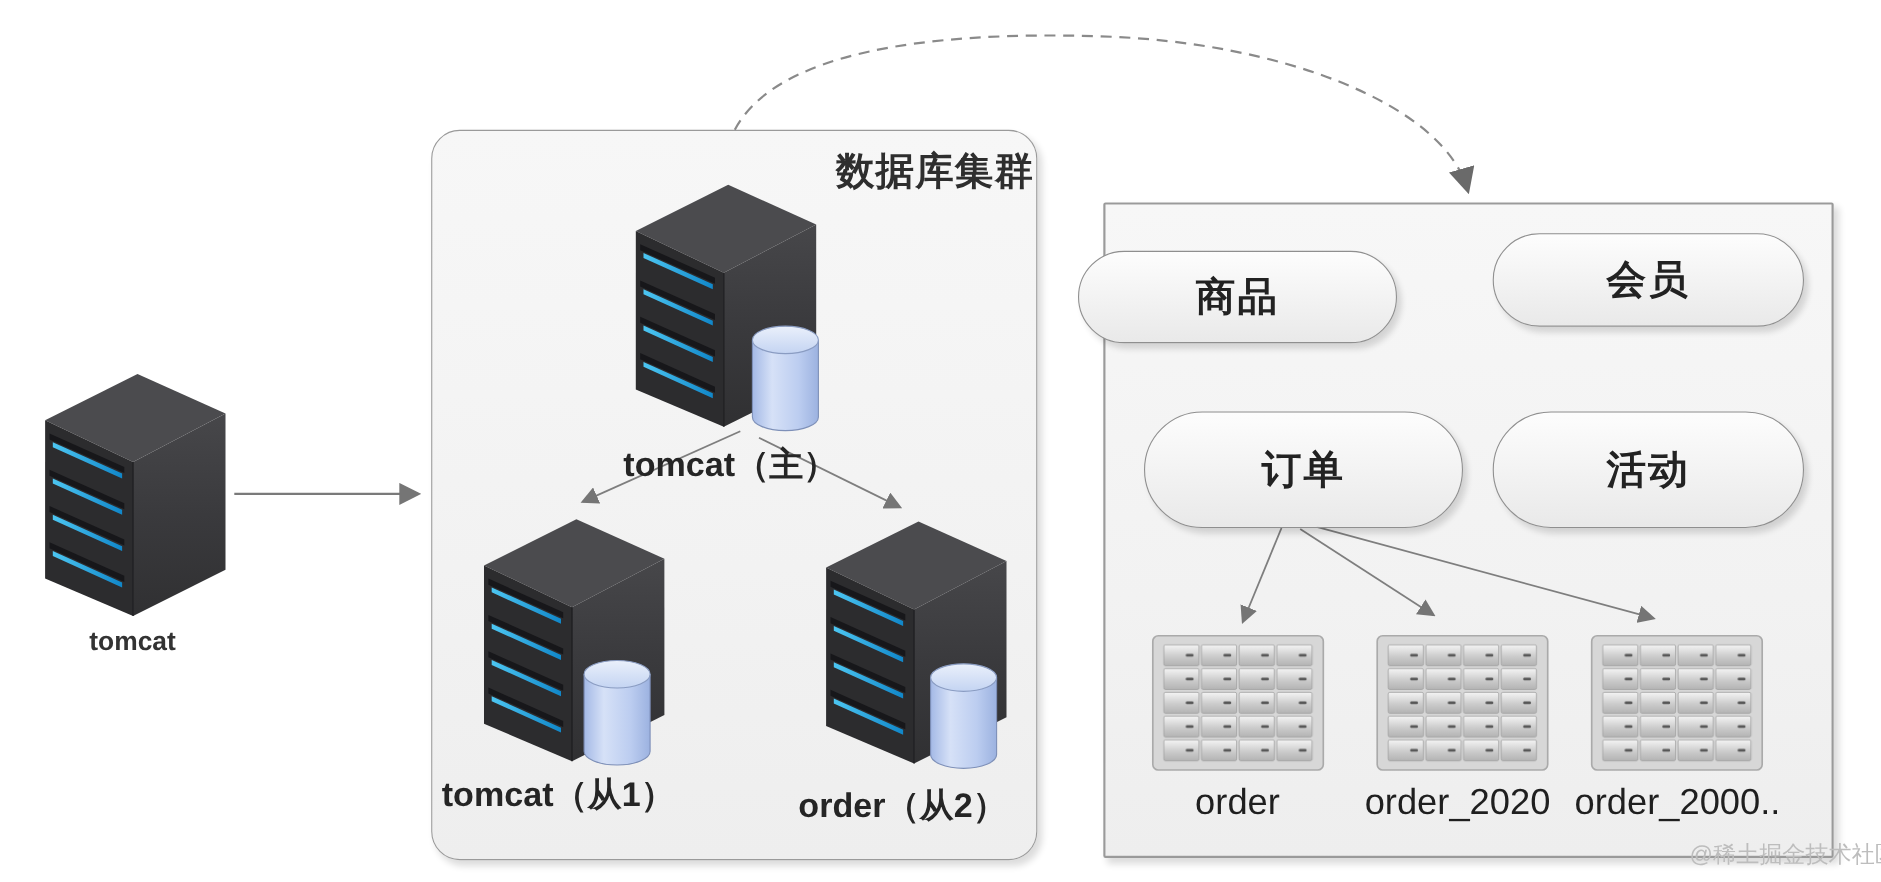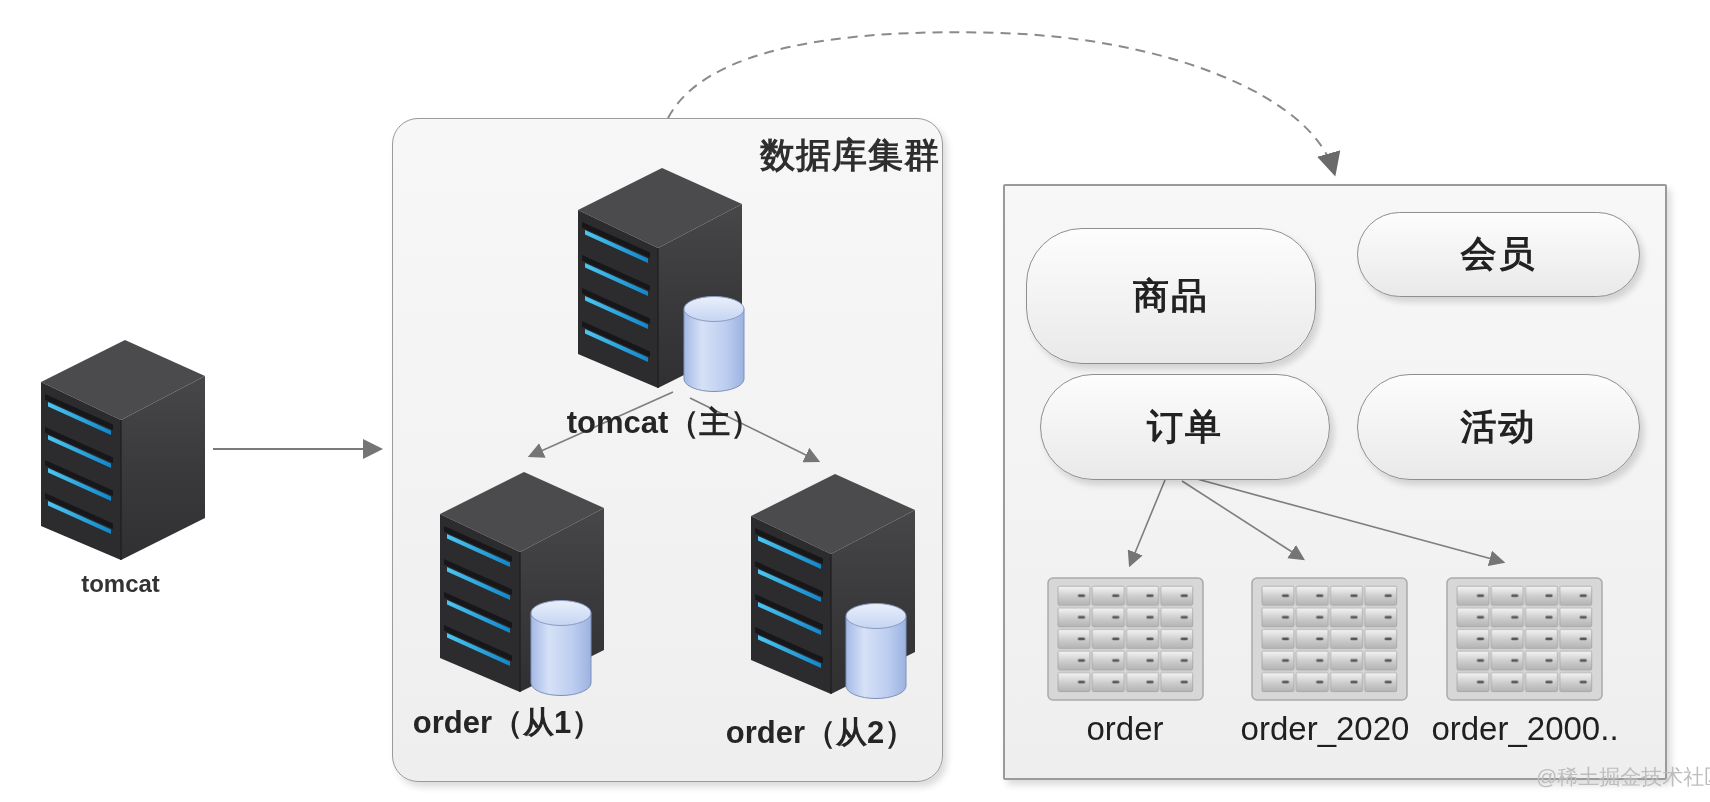--- a/index.html
+++ b/index.html
@@ -29,21 +29,21 @@
   .slave1-lbl{left:385px;top:702px;width:245px;}
   .slave2-lbl{left:698px;top:712px;width:245px;}
   .pill{
     position:absolute;display:flex;align-items:center;justify-content:center;
     background:linear-gradient(180deg,#fdfdfd 0%,#f2f2f2 55%,#e9e9e9 100%);
     border:1.5px solid #8f8f8f;border-radius:56px;
     box-shadow:4px 5px 6px rgba(0,0,0,0.14);
     font-size:36px;font-weight:600;color:#222;letter-spacing:2px;
     box-sizing:border-box;
   }
-  .pill-shangpin{left:1026px;top:228px;width:290px;height:136px;}
+  .pill-shangpin{left:980px;top:228px;width:290px;height:84px;}
   .pill-huiyuan{left:1357px;top:212px;width:283px;height:85px;}
   .pill-dingdan{left:1040px;top:374px;width:290px;height:106px;}
   .pill-huodong{left:1357px;top:374px;width:283px;height:106px;text-align:center;}
   .table-lbl{font-size:33px;font-weight:500;color:#1f1f1f;}
   .tbl1{left:1035px;top:710px;width:180px;}
   .tbl2{left:1224px;top:710px;width:202px;}
   .tbl3{left:1420px;top:710px;width:210px;}
   .watermark{
     position:absolute;left:1536px;top:763px;width:174px;
     font-size:21px;color:#bdbdbd;letter-spacing:0px;white-space:nowrap;
@@ -139,21 +139,21 @@
 
     <use href="#table-shape" x="1048" y="578"></use>
     <use href="#table-shape" x="1252" y="578"></use>
     <use href="#table-shape" x="1447" y="578"></use>
   </svg>
 
   <div class="cluster-title">数据库集群</div>
 
   <div class="lbl tomcat-lbl">tomcat</div>
   <div class="lbl node-lbl master-lbl">tomcat（主）</div>
-  <div class="lbl node-lbl slave1-lbl">order（从1）</div>
+  <div class="lbl node-lbl slave1-lbl">tomcat（从1）</div>
   <div class="lbl node-lbl slave2-lbl">order（从2）</div>
 
   <div class="pill pill-shangpin">
     <span>商品</span>
   </div>
   <div class="pill pill-huiyuan">
     <span>会员</span>
   </div>
   <div class="pill pill-dingdan">
     <span>订单</span>

